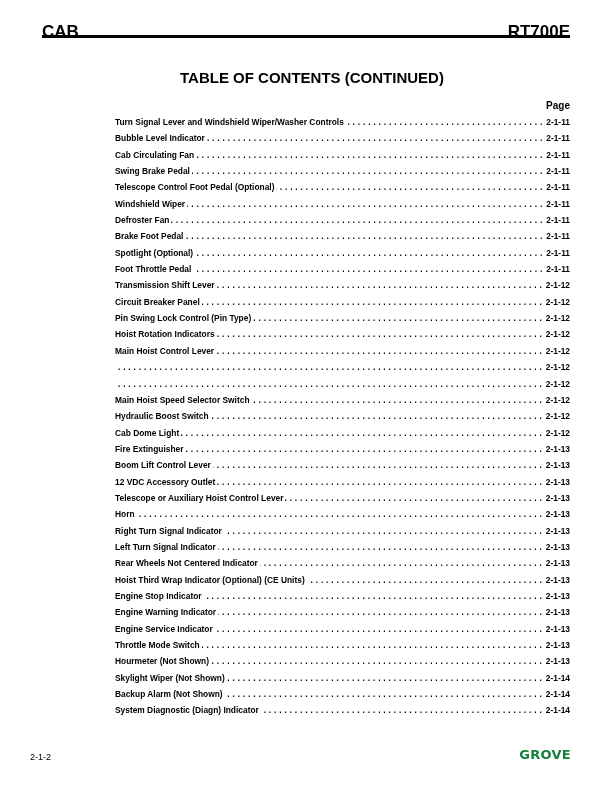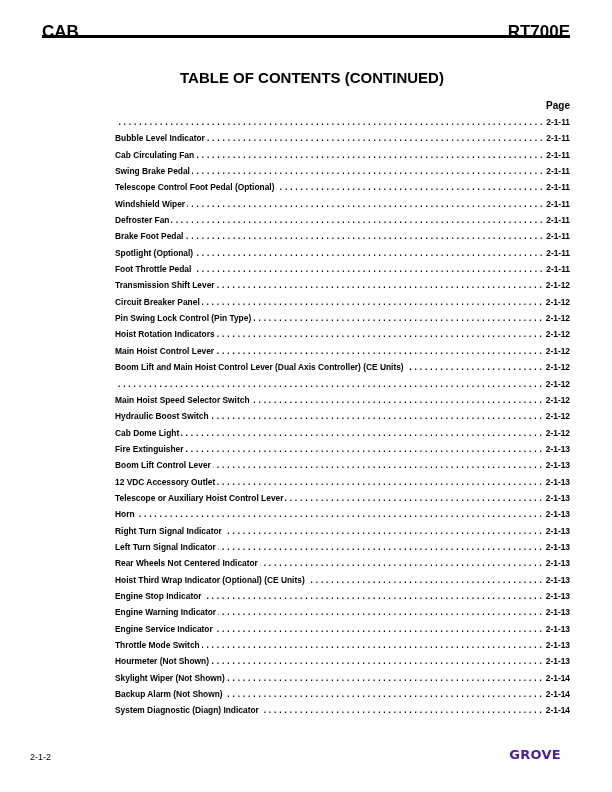--- a/index.html
+++ b/index.html
@@ -94,43 +94,44 @@
       flex: 0 0 auto;
     }
     .footer-page {
       position: absolute;
       left: 30px;
       top: 752px;
       font-size: 9px;
     }
     .footer-logo {
       position: absolute;
-      right: 51px;
+      right: 41px;
       top: 747px;
       font-family: "DejaVu Sans", sans-serif;
       font-weight: bold;
       font-size: 13px;
       letter-spacing: 0.3px;
-      color: #4c1d95;
+      color: #15803d;
     }
   </style>
 </head>
 <body>
 
 <div class="header">
   <span class="left">CAB</span>
   <span class="right">RT700E</span>
 </div>
 <div class="header-rule"></div>
 
 <div class="title">TABLE OF CONTENTS (CONTINUED)</div>
 <div class="page-col">Page</div>
 
 <ul class="toc" id="toc">
     <li class="toc-row">
+      <span class="toc-label">Turn Signal Lever and Windshield Wiper/Washer Controls</span>
       <span class="toc-dots"></span>
       <span class="toc-page">2-1-11</span>
     </li>
     <li class="toc-row">
       <span class="toc-label">Bubble Level Indicator</span>
       <span class="toc-dots"></span>
       <span class="toc-page">2-1-11</span>
     </li>
     <li class="toc-row">
       <span class="toc-label">Cab Circulating Fan</span>
@@ -191,21 +192,20 @@
       <span class="toc-label">Hoist Rotation Indicators</span>
       <span class="toc-dots"></span>
       <span class="toc-page">2-1-12</span>
     </li>
     <li class="toc-row">
       <span class="toc-label">Main Hoist Control Lever</span>
       <span class="toc-dots"></span>
       <span class="toc-page">2-1-12</span>
     </li>
     <li class="toc-row">
-      <span class="toc-label">Boom Lift and Main Hoist Control Lever (Dual Axis Controller) (CE Units)</span>
       <span class="toc-dots"></span>
       <span class="toc-page">2-1-12</span>
     </li>
     <li class="toc-row">
       <span class="toc-dots"></span>
       <span class="toc-page">2-1-12</span>
     </li>
     <li class="toc-row">
       <span class="toc-label">Main Hoist Speed Selector Switch</span>
       <span class="toc-dots"></span>

